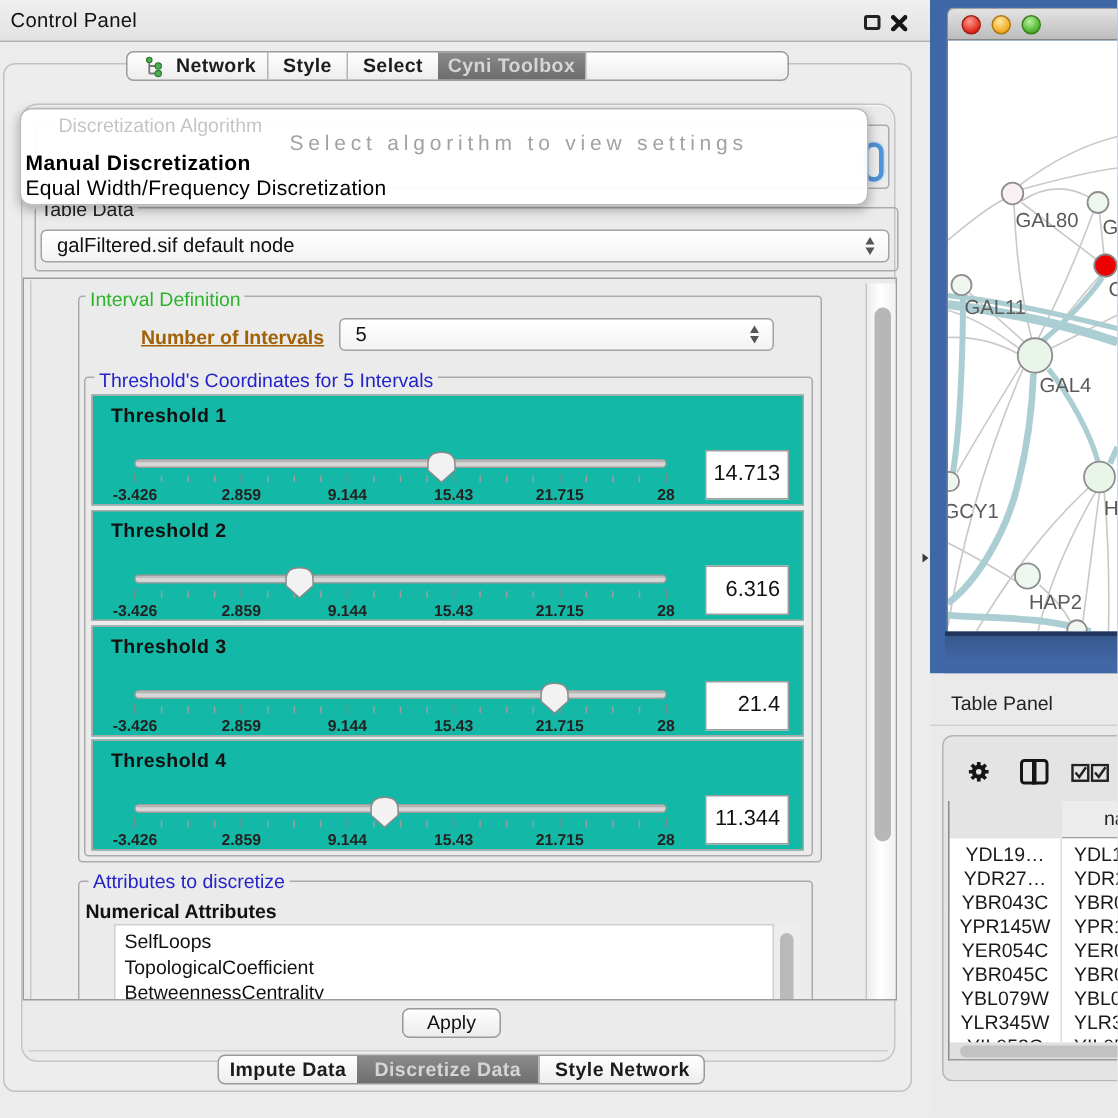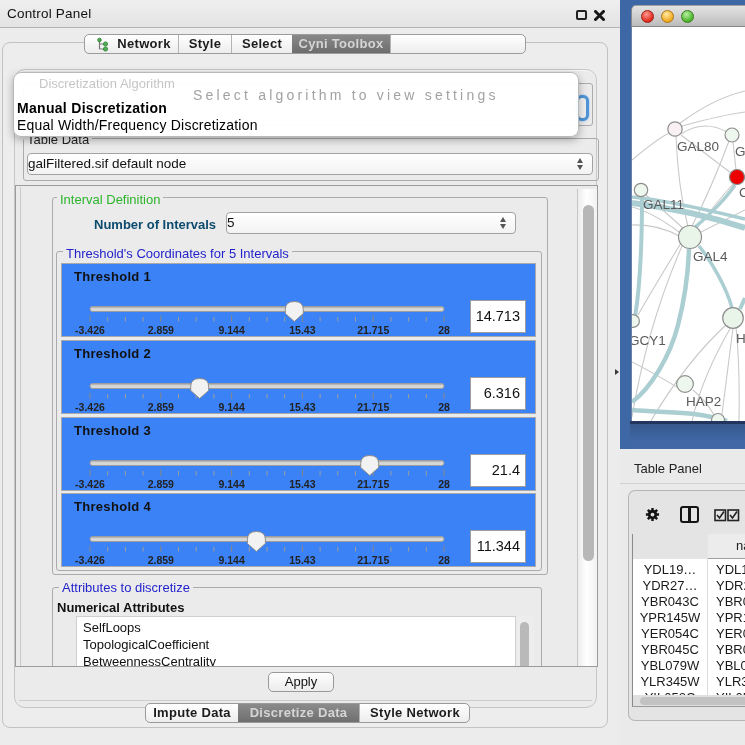--- a/index.html
+++ b/index.html
@@ -11,26 +11,26 @@
 #tbtext{left:7px;top:6px;font-size:13.5px;letter-spacing:0.2px;color:#111;}
 #floatico{left:576px;top:10px;width:11px;height:10px;border:2px solid #222;border-radius:2px;}
 #outerpanel{left:2px;top:42px;width:606px;height:686px;border:1px solid #c2c2c2;border-radius:8px;background:#ededed;}
 #innerpanel{left:14px;top:69px;width:583px;height:639px;border:1px solid #c6c6c6;border-radius:11px;background:#ebebeb;box-shadow:inset 0 1px 0 #f6f6f6;}
 #tabbar{left:84px;top:34px;width:442px;height:20px;background:linear-gradient(#ffffff,#ededed);border:1px solid #9c9c9c;border-radius:5px;z-index:30;}
 .tseg{position:absolute;top:0;height:18px;line-height:18px;font-size:13px;font-weight:bold;letter-spacing:0.3px;color:#1c1c1c;text-align:center;}
 .tsep{position:absolute;top:0;width:1px;height:18px;background:#b4b4b4;}
 #tsel{position:absolute;top:0;height:18px;background:linear-gradient(#898989,#6d6d6d);}
 .group{position:absolute;border:1px solid #ababab;border-radius:3px;}
 .gtitle{position:absolute;font-size:13px;background:#ebebeb;padding:0 3px;white-space:nowrap;}
-.combo{position:absolute;background:linear-gradient(#ffffff,#f3f3f3);border:1px solid #a3a3a3;border-radius:4px;height:22px;font-size:13.5px;color:#111;line-height:20px;}
+.combo{position:absolute;background:linear-gradient(#ffffff,#f3f3f3);border:1px solid #a3a3a3;border-radius:4px;height:22px;font-size:13.5px;color:#111;line-height:20px;padding-left:10px;}
 .stepper{position:absolute;right:7px;top:3px;width:9px;height:14px;}
 .stepper:before{content:"";position:absolute;left:1px;top:1px;border-left:3.5px solid transparent;border-right:3.5px solid transparent;border-bottom:5px solid #555;}
 .stepper:after{content:"";position:absolute;left:1px;bottom:1px;border-left:3.5px solid transparent;border-right:3.5px solid transparent;border-top:5px solid #555;}
 #scrollpanel{left:15px;top:185px;width:583px;height:482px;border:1px solid #9c9c9c;background:#ebebeb;overflow:hidden;}
-.thp{position:absolute;left:45px;width:475px;height:74px;border:1px solid #a9a9a9;background:#3b82f6;padding-left:44px;}
+.thp{position:absolute;left:45px;width:475px;height:74px;border:1px solid #a9a9a9;background:#14b8a6;padding-left:44px;}
 .thtitle{position:absolute;left:12px;top:5px;font-size:13px;font-weight:bold;letter-spacing:0.3px;color:#111;}
 .thfield{position:absolute;left:408px;top:36px;width:56px;height:33px;background:#fff;border:1px solid #9e9e9e;font-size:14.5px;color:#111;text-align:right;line-height:31px;padding-right:5px;}
 .sld{position:absolute;left:8px;top:36px;}
 #popup{left:13px;top:72px;width:566px;height:65px;background:rgba(255,255,255,0.96);border:1px solid #b9b9b9;border-radius:8px;box-shadow:0 3px 8px rgba(0,0,0,0.3);z-index:20;}
 #btabs{left:145px;top:703px;width:325px;height:20px;background:linear-gradient(#ffffff,#ededed);border:1px solid #9a9a9a;border-radius:5px;}
 #bluebg{left:620px;top:0;width:125px;height:449px;background:#3e67a5;}
 #wtitle{left:631px;top:5px;width:114px;height:22px;background:linear-gradient(#e3e3e3,#bcbcbc);border-top-left-radius:5px;border-left:1px solid #8a8a8a;border-top:1px solid #a0a0a0;border-bottom:1px solid #868686;}
 .light{position:absolute;top:10px;width:13px;height:13px;border-radius:50%;}
 #canvas{left:632px;top:27px;width:113px;height:394px;background:#fff;}
 #canline{left:630px;top:421px;width:115px;height:3px;background:#22355c;}
@@ -85,21 +85,21 @@
 <div class="abs" id="popup">
  <div class="abs" style="left:25px;top:3px;font-size:13px;color:rgba(60,60,60,0.30);">Discretization Algorithm</div>
  <div class="abs" style="left:179px;top:14px;font-size:14px;letter-spacing:3.2px;color:#a2a2a2;">Select algorithm to view settings</div>
  <div class="abs" style="left:3px;top:27px;font-size:14px;font-weight:bold;letter-spacing:0.3px;color:#000;">Manual Discretization</div>
  <div class="abs" style="left:3px;top:44px;font-size:14px;letter-spacing:0.2px;color:#000;">Equal Width/Frequency Discretization</div>
 </div>
 <div class="abs" id="scrollpanel">
  <div class="abs" style="left:4px;top:1px;width:1px;height:480px;background:#c9c9c9;"></div>
  <div class="group" style="left:36px;top:11px;width:496px;height:378px;"></div>
  <div class="gtitle" style="left:41px;top:6px;color:#2db42d;">Interval Definition</div>
- <div class="abs" style="left:78px;top:31px;font-size:13px;font-weight:bold;color:#0c4a6e;">Number of Intervals</div>
+ <div class="abs" style="left:78px;top:31px;font-size:13px;font-weight:bold;color:#a16207;text-decoration:underline;">Number of Intervals</div>
  <div class="combo" style="left:210px;top:26px;width:290px;">5<span class="stepper"></span></div>
  <div class="group" style="left:40px;top:65px;width:486px;height:320px;"></div>
  <div class="gtitle" style="left:47px;top:60px;color:#2323cc;">Threshold's Coordinates for 5 Intervals</div>
  <div class="thp" style="top:77px;">
   <div class="thtitle">Threshold 1</div>
   <svg class="sld" width="394" height="38">
           <rect x="20" y="6.5" width="354" height="5" rx="2.5" fill="#d7d7d7" stroke="#9d9d9d" stroke-width="1"></rect>
           <line x1="21" y1="7.6" x2="373" y2="7.6" stroke="#b3b3b3" stroke-width="1"></line>
           <path d="M20.00,15.5 V22 M90.80,15.5 V22 M161.60,15.5 V22 M232.40,15.5 V22 M303.20,15.5 V22 M374.00,15.5 V22" stroke="#878787" stroke-width="1" fill="none"></path>
           <path d="M37.70,17 V21.5 M55.40,17 V21.5 M73.10,17 V21.5 M108.50,17 V21.5 M126.20,17 V21.5 M143.90,17 V21.5 M179.30,17 V21.5 M197.00,17 V21.5 M214.70,17 V21.5 M250.10,17 V21.5 M267.80,17 V21.5 M285.50,17 V21.5 M320.90,17 V21.5 M338.60,17 V21.5 M356.30,17 V21.5" stroke="#9e9e9e" stroke-width="1" fill="none"></path>

